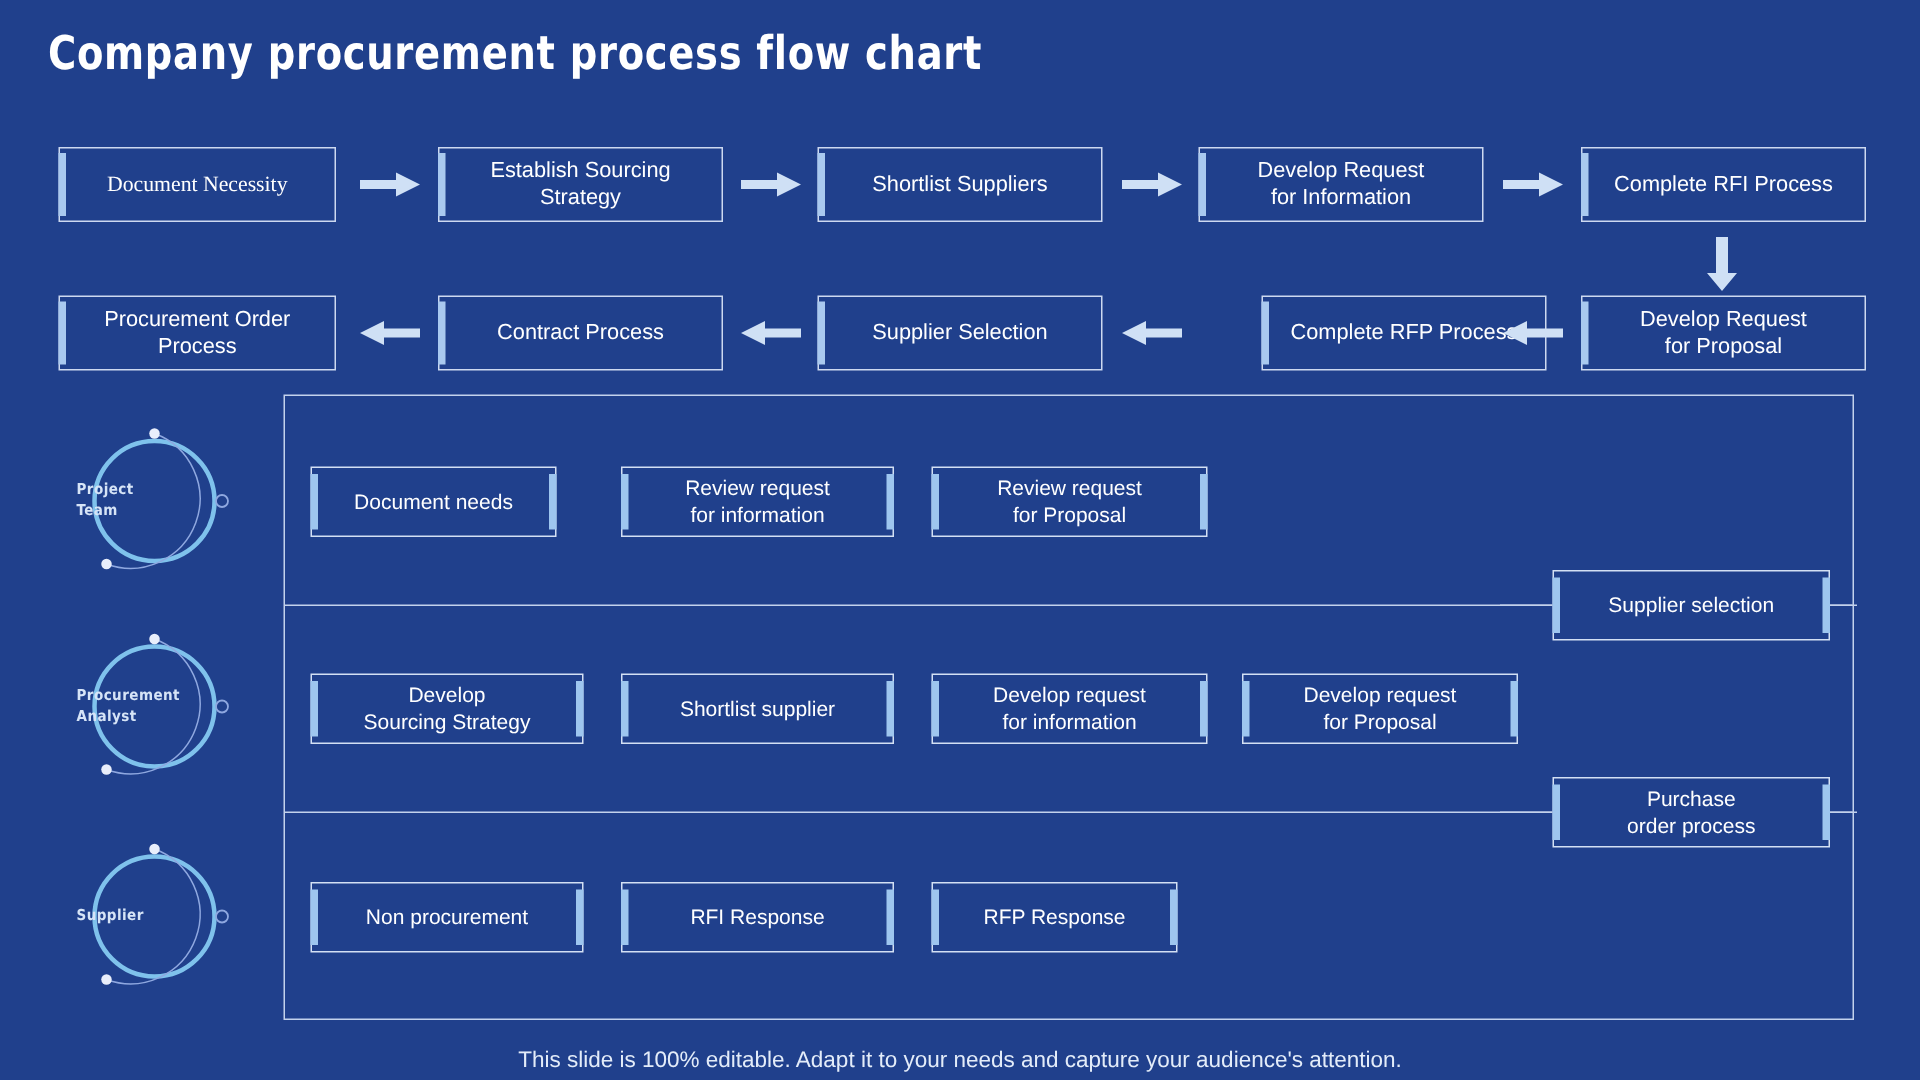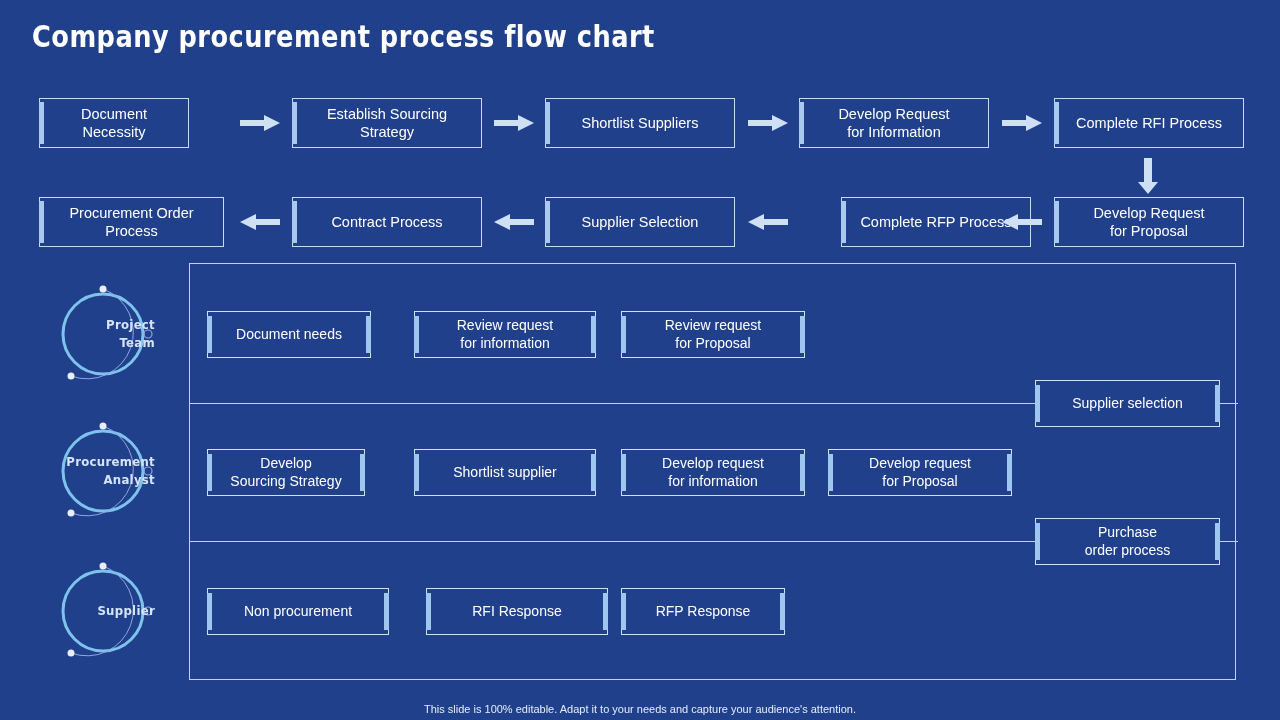--- a/index.html
+++ b/index.html
@@ -88,23 +88,23 @@
   .role-badge {
     position: absolute;
     width: 104px;
     height: 104px;
   }
   .role-label {
     position: absolute;
     left: 0; right: 0;
     top: 50%;
     transform: translateY(-50%);
-    text-align: right;
+    text-align: left;
     color: #d6e4f7;
-    font-size: 13px;
+    font-size: 10px;
     font-weight: bold;
     line-height: 1.35;
     font-family: "DejaVu Sans Condensed", "Liberation Sans Narrow", "Liberation Sans", sans-serif;
     letter-spacing: 0.3px;
     pointer-events: none;
   }
 
   
   .task-box {
     position: absolute;
@@ -168,29 +168,29 @@
   }
 
   
   .footer-note {
     position: absolute;
     left: 0;
     right: 0;
     bottom: 5px;
     text-align: center;
     color: #e3ecf9;
-    font-size: 11px;
+    font-size: 15px;
   }
 </style>
 </head>
 <body>
 
 <div class="slide-title">Company procurement process flow chart</div>
 
-<div class="flow-box" style="left:39px;  top:98px;  width:150px;">Document Necessity</div>
+<div class="flow-box" style="left:39px;  top:98px;  width:185px;font-family:Liberation Serif, serif;">Document Necessity</div>
 
 <div class="arrow-right" style="left:240px; top:112px;">
   <svg viewBox="0 0 40 22" width="40" height="22">
     <path d="M0 8 H24 V3 L40 11 L24 19 V14 H0 Z" fill="#cfe0f5"></path>
   </svg>
 </div>
 
 <div class="flow-box" style="left:292px; top:98px;  width:190px;">Establish Sourcing<br>Strategy</div>
 
 <div class="arrow-right" style="left:494px; top:112px;">
@@ -294,31 +294,31 @@
   <div class="lane-divider" style="top:139px;"></div>
   <div class="lane-divider" style="top:277px;"></div>
 </div>
 
 <div class="task-box" style="left:207px; top:311px; width:164px;">Document needs</div>
 
 <div class="task-box" style="left:414px; top:311px; width:182px;">Review request<br>for information</div>
 
 <div class="task-box" style="left:621px; top:311px; width:184px;">Review request<br>for Proposal</div>
 
-<div class="task-box" style="left:207px; top:449px; width:158px;">Develop<br>Sourcing Strategy</div>
+<div class="task-box" style="left:207px; top:449px; width:182px;">Develop<br>Sourcing Strategy</div>
 
 <div class="task-box" style="left:414px; top:449px; width:182px;">Shortlist supplier</div>
 
 <div class="task-box" style="left:621px; top:449px; width:184px;">Develop request<br>for information</div>
 
 <div class="task-box" style="left:828px; top:449px; width:184px;">Develop request<br>for Proposal</div>
 
 <div class="task-box" style="left:207px; top:588px; width:182px;">Non procurement</div>
 
-<div class="task-box" style="left:414px; top:588px; width:182px;margin-left:12px;">RFI Response</div>
+<div class="task-box" style="left:414px; top:588px; width:182px;">RFI Response</div>
 
 <div class="task-box" style="left:621px; top:588px; width:164px;">RFP Response</div>
 
 <div class="side-connector" style="left:1000px; top:403px; width:40px;"></div>
 <div class="side-connector" style="left:1216px; top:403px; width:22px;"></div>
 <div class="side-box" style="left:1035px; top:380px; width:185px;">Supplier selection</div>
 
 <div class="side-connector" style="left:1000px; top:541px; width:40px;"></div>
 <div class="side-connector" style="left:1216px; top:541px; width:22px;"></div>
 <div class="side-box" style="left:1035px; top:518px; width:185px;">Purchase<br>order process</div>

